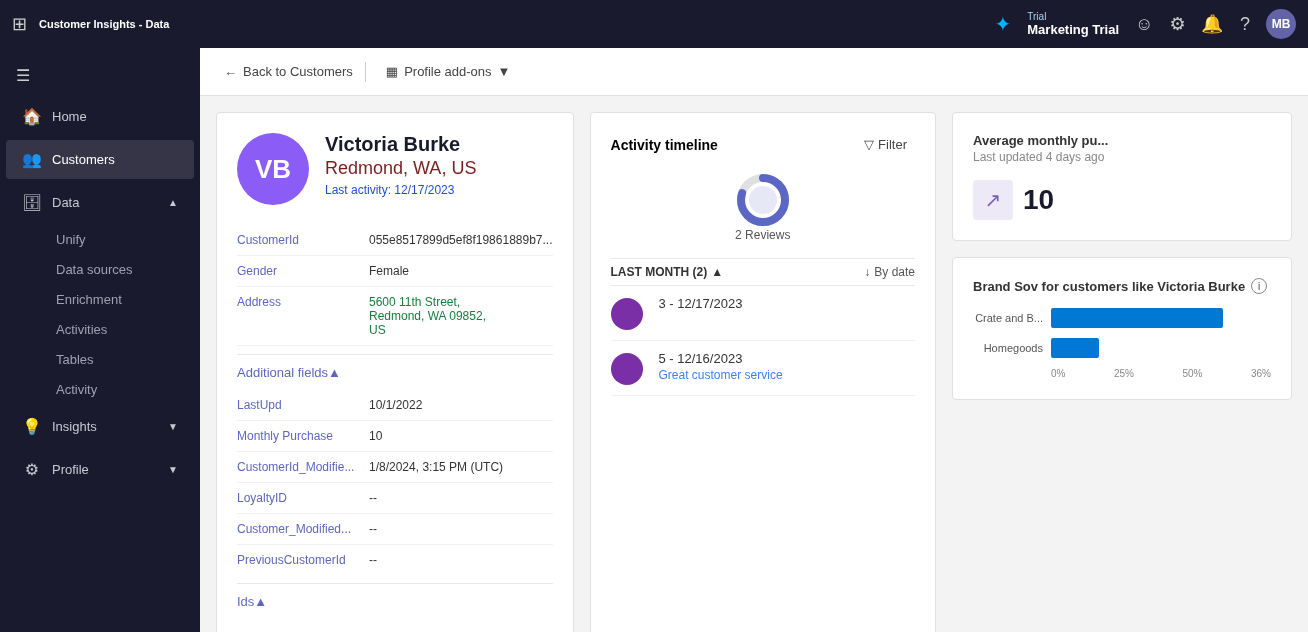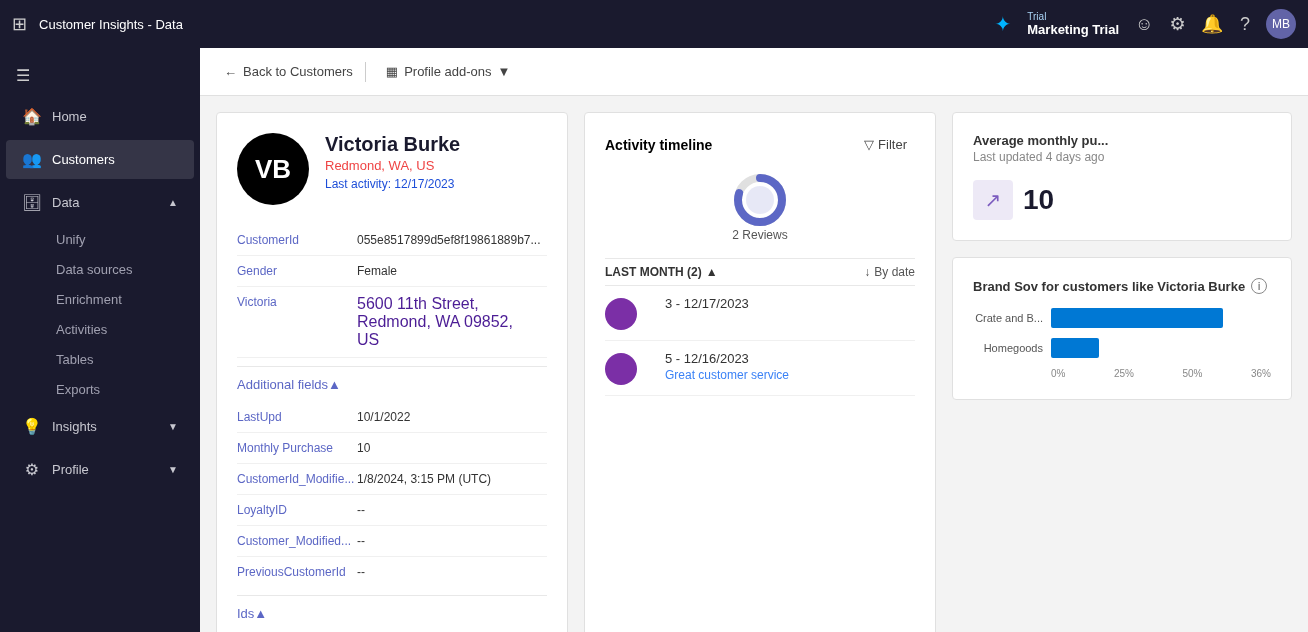--- a/index.html
+++ b/index.html
@@ -10,27 +10,27 @@
       background: #1a1a2e;
       height: 48px;
       display: flex;
       align-items: center;
       padding: 0 12px;
       color: #fff;
       gap: 12px;
       flex-shrink: 0;
     }
     .topnav-grid-icon { font-size: 18px; color: #ccc; cursor: pointer; }
-    .topnav-title { font-size: 13px; font-weight: 400; flex: 1; }
+    .topnav-title { font-size: 11px; font-weight: 700; flex: 1; }
     .topnav-right { display: flex; align-items: center; gap: 16px; }
     .topnav-trial-block { display: flex; flex-direction: column; align-items: flex-start; }
     .topnav-trial-label { font-size: 10px; color: #aad4f5; }
     .topnav-trial-name { font-size: 13px; font-weight: 600; }
     .topnav-icon { font-size: 18px; color: #ccc; cursor: pointer; }
-    .topnav-avatar { width: 30px; height: 30px; border-radius: 50%; background: #6264a7; display: flex; align-items: center; justify-content: center; font-size: 12px; font-weight: 400; color: #fff; cursor: pointer; }
+    .topnav-avatar { width: 30px; height: 30px; border-radius: 50%; background: #6264a7; display: flex; align-items: center; justify-content: center; font-size: 12px; font-weight: 700; color: #fff; cursor: pointer; }
 
     
     .layout { display: flex; flex: 1; overflow: hidden; }
 
     
     .sidebar {
       width: 200px;
       background: #1a1a2e;
       color: #c8c8d0;
       flex-shrink: 0;
@@ -109,29 +109,29 @@
       background: #fff;
       border-radius: 4px;
       border: 1px solid #e0e0e0;
       padding: 20px;
     }
 
     
     .customer-header { display: flex; align-items: flex-start; gap: 16px; margin-bottom: 20px; }
     .customer-avatar {
       width: 72px; height: 72px; border-radius: 50%;
-      background: #000000;
+      background: #8b5cf6;
       display: flex; align-items: center; justify-content: center;
       font-size: 26px; font-weight: 700; color: #fff; flex-shrink: 0;
     }
     .customer-info-name { font-size: 20px; font-weight: 600; color: #1a1a2e; }
-    .customer-info-sub { color: #ef4444; font-size: 13px; margin-top: 2px; }
+    .customer-info-sub { color: #7f1d1d; font-size: 18px; margin-top: 2px; }
     .customer-info-activity { color: #1d4ed8; font-size: 12px; margin-top: 4px; }
 
-    .field-row { display: flex; padding: 8px 0; border-bottom: 1px solid #f0f0f0; gap: 0; }
+    .field-row { display: flex; padding: 8px 0; border-bottom: 1px solid #f0f0f0; gap: 12px; }
     .field-row:last-child { border-bottom: none; }
     .field-label { color: #5c67c5; font-size: 12px; min-width: 120px; }
     .field-value { color: #333; font-size: 12px; }
 
     .section-divider {
       display: flex; align-items: center; justify-content: flex-start;
       padding: 10px 0; cursor: pointer; border-top: 1px solid #e8e8e8; margin-top: 8px;
     }
     .section-divider-label { color: #5c67c5; font-size: 13px; font-weight: 500; }
 
@@ -144,21 +144,21 @@
     .activity-donut-svg { transform: rotate(-90deg); }
     .activity-count-label { font-size: 12px; color: #555; }
 
     .activity-month-header {
       display: flex; align-items: center; justify-content: space-between;
       padding: 6px 0; border-top: 1px solid #e8e8e8; border-bottom: 1px solid #e8e8e8;
     }
     .activity-month-label { font-size: 12px; font-weight: 600; color: #333; display: flex; align-items: center; gap: 4px; }
     .sort-btn { display: flex; align-items: center; gap: 4px; font-size: 12px; color: #555; cursor: pointer; }
 
-    .activity-item { display: flex; align-items: flex-start; gap: 28px; padding: 10px 0; border-bottom: 1px solid #f0f0f0; }
+    .activity-item { display: flex; align-items: flex-start; gap: 16px; padding: 10px 0; border-bottom: 1px solid #f0f0f0; }
     .activity-circle { width: 32px; height: 32px; border-radius: 50%; flex-shrink: 0; margin-top: 2px; }
     .activity-detail { font-size: 13px; color: #333; }
     .activity-sub { font-size: 12px; color: #3b82f6; margin-top: 2px; }
 
     
     .insights-top { margin-bottom: 16px; }
     .insights-metric-title { font-size: 13px; font-weight: 600; color: #333; }
     .insights-metric-updated { font-size: 12px; color: #888; margin-top: 2px; }
     .insights-metric-value { display: flex; align-items: center; gap: 10px; margin-top: 12px; }
     .insights-metric-icon {
@@ -221,21 +221,21 @@
       <span class="sidebar-item-label">Data</span>
       <span class="sidebar-item-chevron">▲</span>
     </div>
 
     <div class="sidebar-sub">
       <div class="sidebar-sub-item">Unify</div>
       <div class="sidebar-sub-item">Data sources</div>
       <div class="sidebar-sub-item">Enrichment</div>
       <div class="sidebar-sub-item">Activities</div>
       <div class="sidebar-sub-item">Tables</div>
-      <div class="sidebar-sub-item">Exports</div>
+      <div class="sidebar-sub-item">Activity</div>
     </div>
 
     <div class="sidebar-item">
       <span class="sidebar-item-icon">💡</span>
       <span class="sidebar-item-label">Insights</span>
       <span class="sidebar-item-chevron">▼</span>
     </div>
 
     <div class="sidebar-item">
       <span class="sidebar-item-icon">⚙</span>
@@ -274,22 +274,22 @@
 
           <div class="field-row">
             <span class="field-label">CustomerId</span>
             <span class="field-value">055e8517899d5ef8f19861889b7...</span>
           </div>
           <div class="field-row">
             <span class="field-label">Gender</span>
             <span class="field-value">Female</span>
           </div>
           <div class="field-row">
-            <span class="field-label">Victoria</span>
-            <span class="field-value" style="white-space:pre-line; color:#4c1d95; font-size:16px;">5600 11th Street,
+            <span class="field-label">Address</span>
+            <span class="field-value" style="white-space:pre-line; color:#15803d; font-size:12px;">5600 11th Street,
 Redmond, WA 09852,
 US</span>
           </div>
 
           <div class="section-divider">
             <span class="section-divider-label">Additional fields</span>
             <span style="color:#5c67c5;">▲</span>
           </div>
 
           <div>

